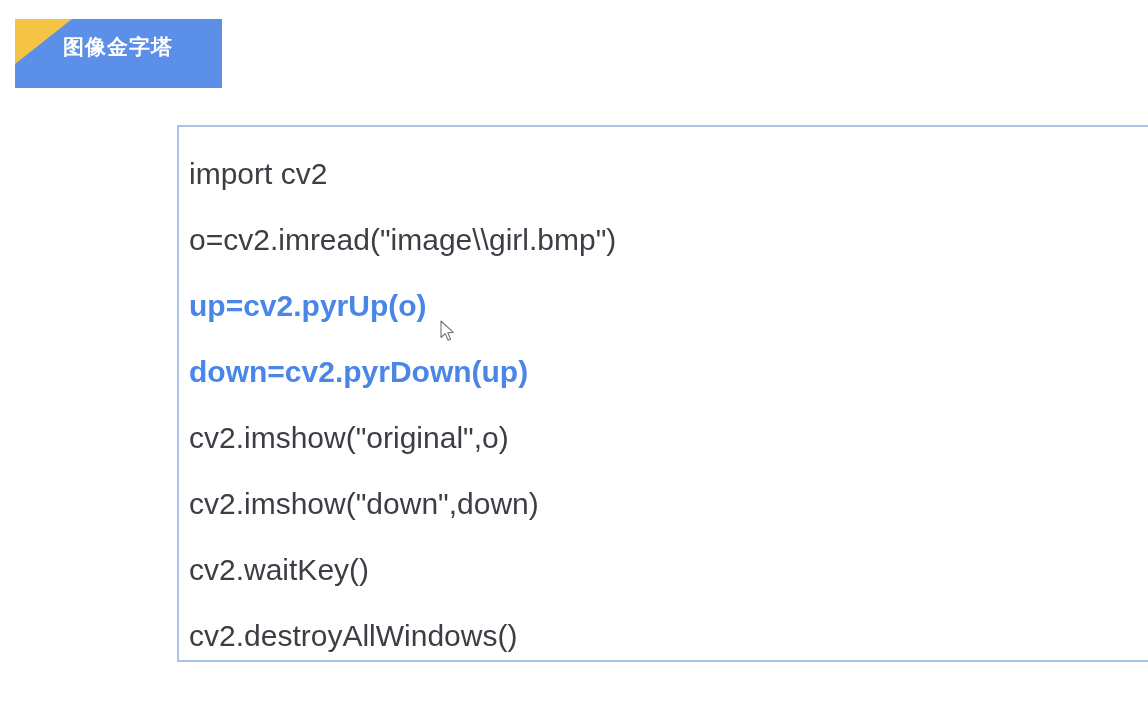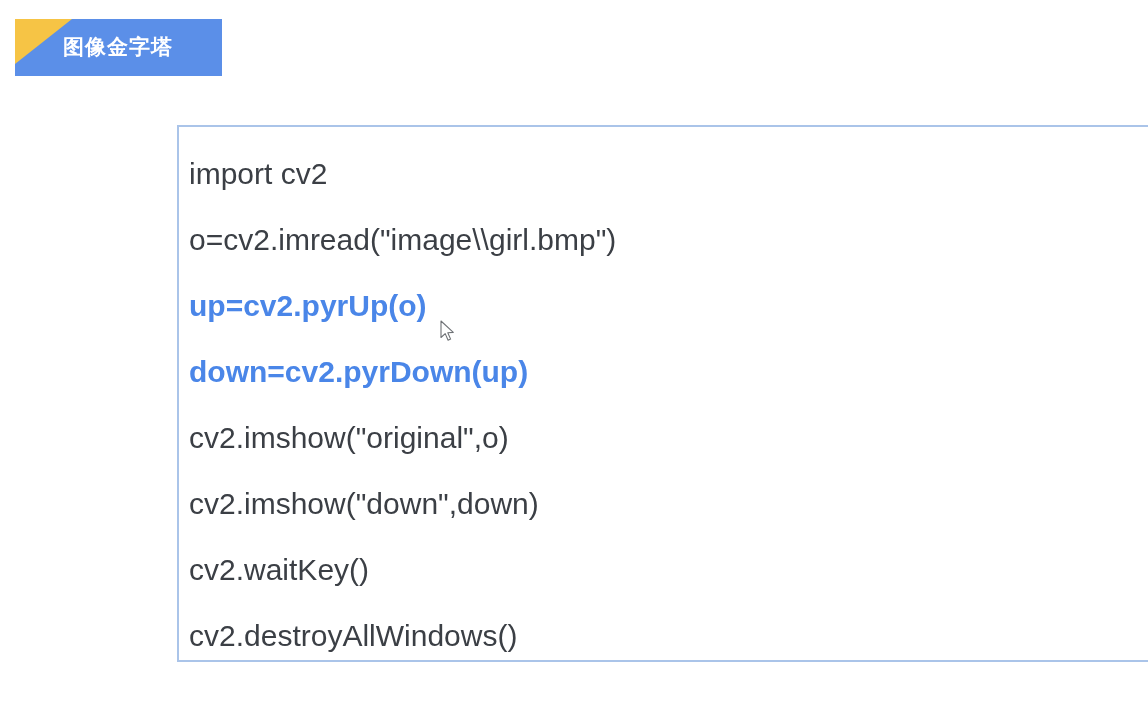--- a/index.html
+++ b/index.html
@@ -14,21 +14,21 @@
     overflow: hidden;
     font-family: "Liberation Sans", "DejaVu Sans", sans-serif;
   }
 
   
   .title-badge {
     position: absolute;
     left: 15px;
     top: 19px;
     width: 207px;
-    height: 57px;
+    height: 69px;
     background: #5b8fe8;
     overflow: hidden;
     box-sizing: border-box;
   }
   .title-badge-corner {
     position: absolute;
     left: 0;
     top: 0;
     width: 0;
     height: 0;

